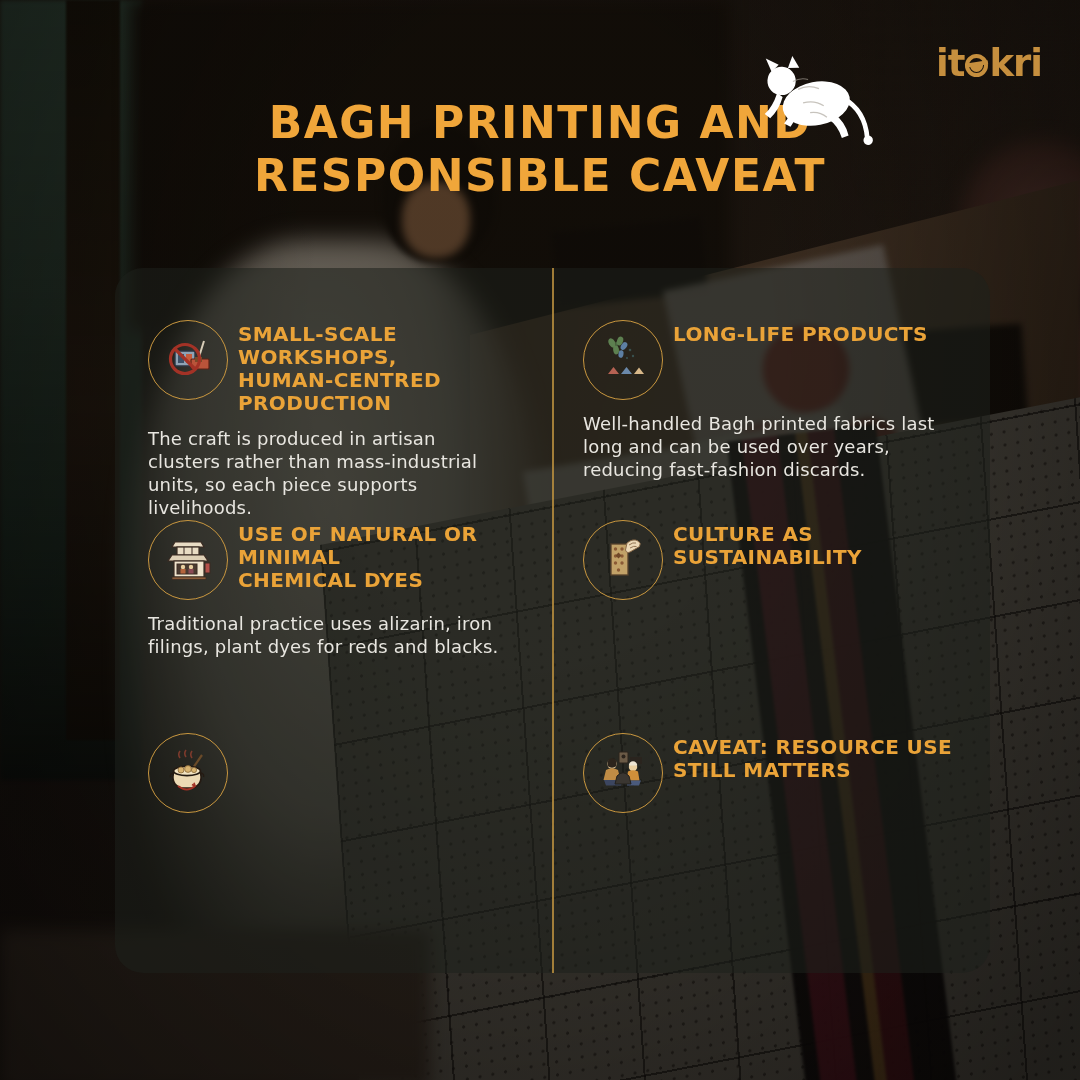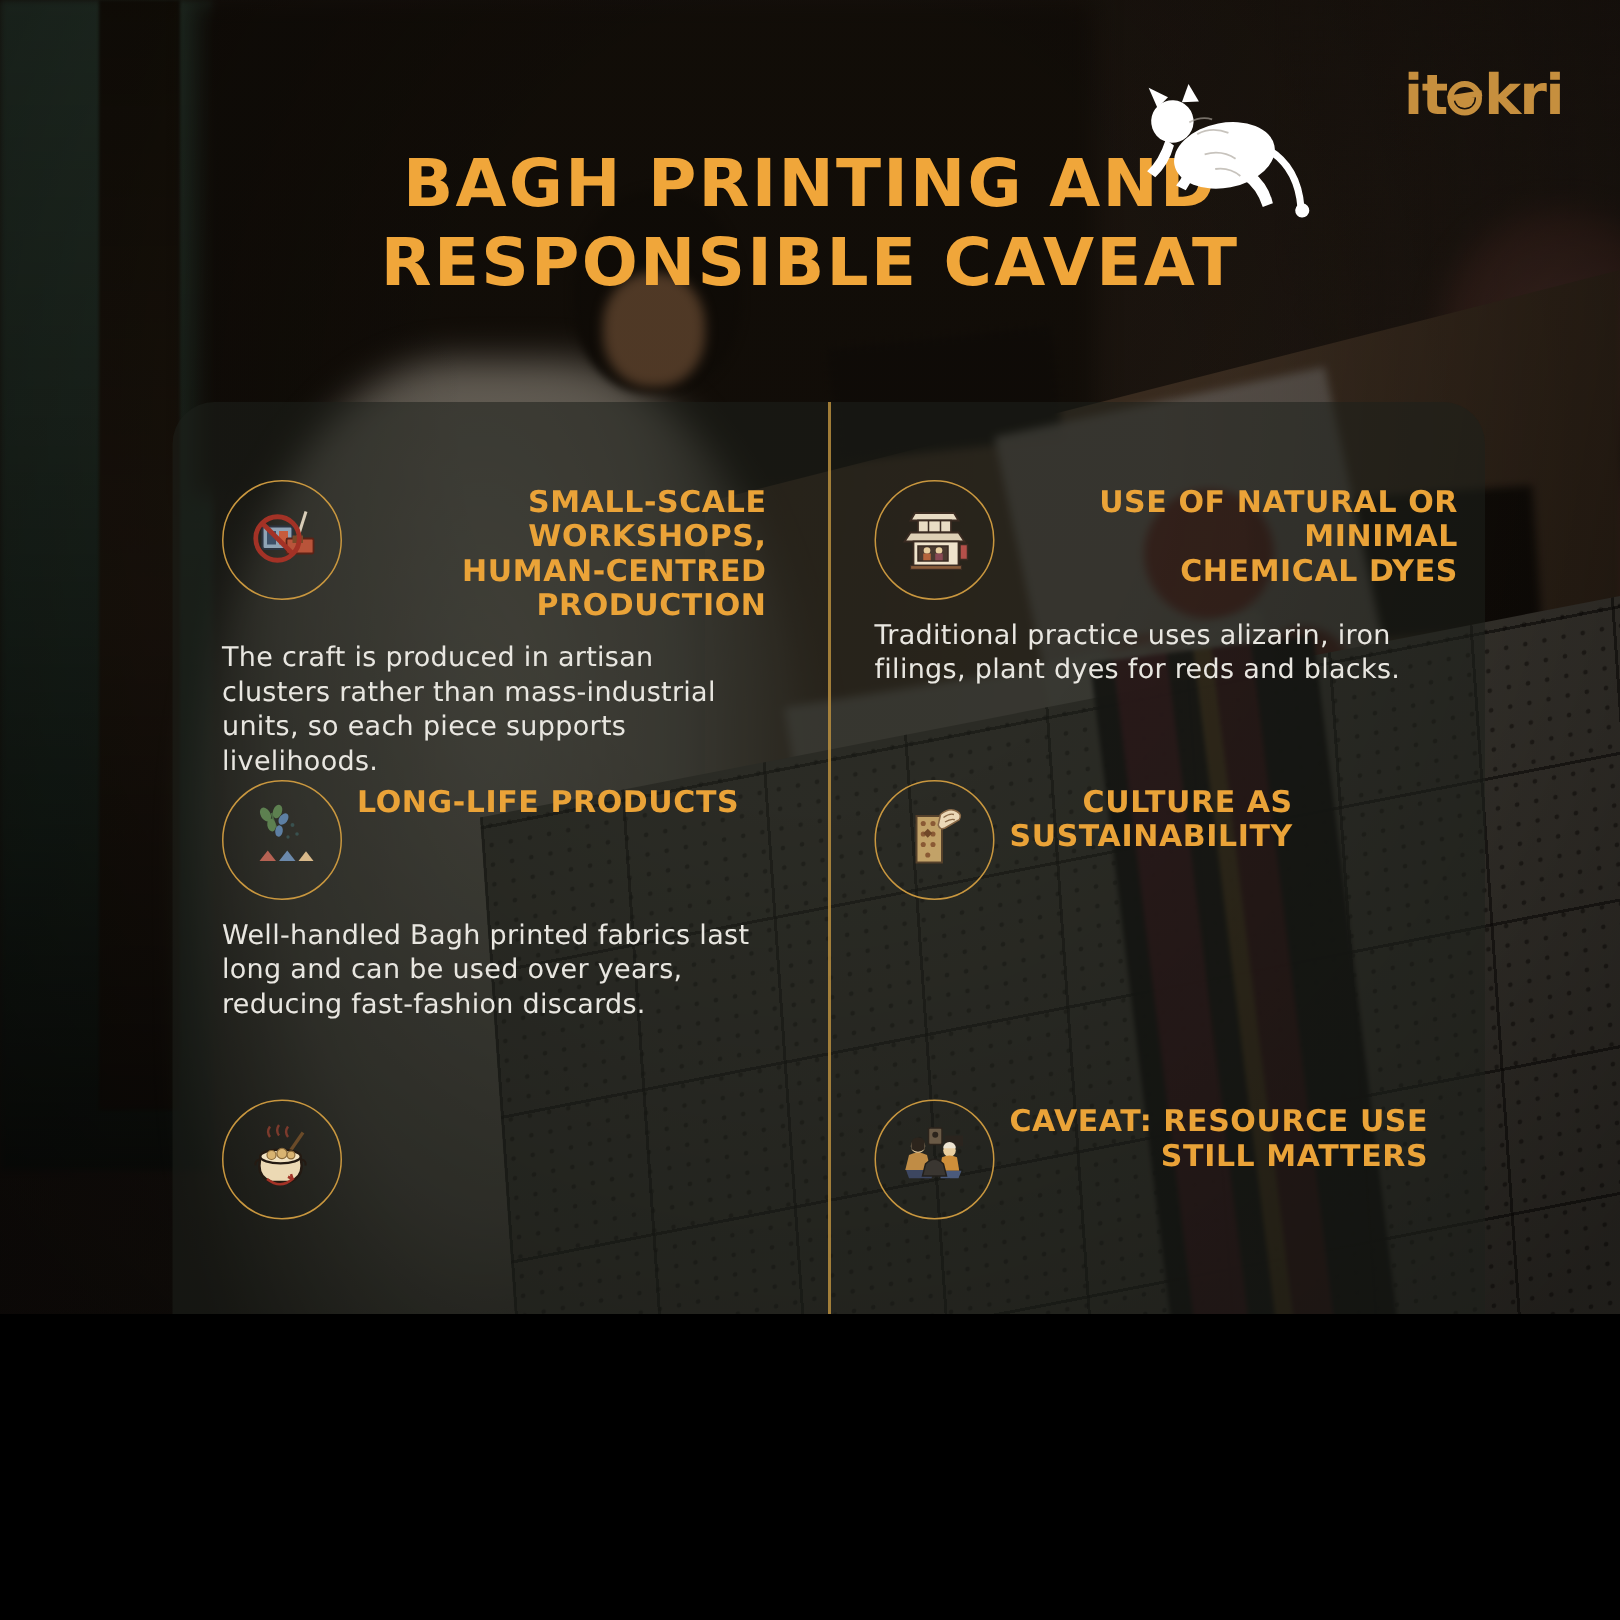--- a/index.html
+++ b/index.html
@@ -1,17 +1,17 @@
 <!DOCTYPE html>
 <html><head>
 <meta charset="utf-8">
 <style>
   html,body{margin:0;padding:0;background:#000;}
   .poster{
-    position:relative;width:1080px;height:876px;overflow:hidden;
+    position:relative;width:1080px;height:1080px;overflow:hidden;
     font-family:"DejaVu Sans","Liberation Sans",sans-serif;
     background:#4c1d95;
   }
   
   .bg,.bg *{position:absolute;}
   .bg{inset:0;}
   .bg-base{inset:0;background:linear-gradient(120deg,#251b13 0%,#1b1410 28%,#231a12 52%,#2e221a 76%,#281d14 100%);}
   .bg-greenwall{left:0;top:0;width:142px;height:780px;background:linear-gradient(180deg,#33493b 0%,#2a3c30 35%,#1b2a21 70%,#0d120e 100%);filter:blur(2px);}
   .bg-doorframe{left:66px;top:0;width:54px;height:740px;background:linear-gradient(180deg,#191309,#261b10 55%,#130e08);filter:blur(1px);}
   .bg-room{left:130px;top:0;width:600px;height:330px;background:#161009;filter:blur(8px);}
@@ -60,21 +60,21 @@
     color:#f0a63a;font-weight:bold;font-size:44px;line-height:53px;letter-spacing:1.5px;}
   .tiger{position:absolute;left:748px;top:52px;width:132px;height:118px;z-index:4;transform:rotate(3deg);}
   
   .panel{position:absolute;left:115px;top:268px;width:875px;height:705px;z-index:6;
     background:rgba(30,33,28,.55);border-radius:28px;}
   .divider{position:absolute;left:437px;top:0;width:1.5px;height:705px;background:#b98e3e;opacity:.85;}
   .cards{position:absolute;inset:0;display:grid;grid-template-columns:438px 437px;grid-template-rows:200px 213px 1fr;padding-top:52px;box-sizing:border-box;}
   .card{box-sizing:border-box;}
   .card:nth-child(odd){padding-left:33px;padding-right:42px;}
   .card:nth-child(even){padding-left:30px;padding-right:18px;}
-  .card-head{display:flex;gap:10px;align-items:flex-start;text-align:right;}
+  .card-head{display:flex;gap:10px;align-items:flex-start;}
   .icon-circle{width:80px;height:80px;flex:0 0 80px;border:1.6px solid #c9973f;border-radius:50%;
     display:flex;align-items:center;justify-content:center;box-sizing:border-box;}
   .card-title{color:#eaa338;font-weight:bold;font-size:20px;line-height:23px;letter-spacing:.4px;
     padding-top:3px;white-space:pre-line;max-width:320px;}
   .card-body{margin-top:12px;color:#e8e6e0;font-size:18px;line-height:23px;letter-spacing:.2px;max-width:412px;}
   svg{display:block;}
 </style>
 </head>
 <body>
 
@@ -153,20 +153,43 @@
 HUMAN-CENTRED
 PRODUCTION</div>
         </div>
         <div class="card-body">The craft is produced in artisan clusters rather than mass-industrial units, so each piece supports livelihoods.</div>
       </div>
 
       <div class="card">
         <div class="card-head">
           <div class="icon-circle">
             <svg width="54" height="54" viewBox="0 0 54 54">
+              <path d="M20 9 q2 9 6 14" stroke="#4c6b44" stroke-width="1.3" fill="none"></path>
+              <ellipse cx="16" cy="10" rx="3.2" ry="5" fill="#5d8050" transform="rotate(-30 16 10)"></ellipse>
+              <ellipse cx="24" cy="8" rx="3" ry="4.6" fill="#5d8050" transform="rotate(20 24 8)"></ellipse>
+              <ellipse cx="20" cy="17" rx="2.8" ry="4.4" fill="#5d8050" transform="rotate(-10 20 17)"></ellipse>
+              <ellipse cx="28" cy="13" rx="2.8" ry="4.2" fill="#5d7fa3" transform="rotate(35 28 13)"></ellipse>
+              <ellipse cx="25" cy="21" rx="2.5" ry="3.8" fill="#5d7fa3" transform="rotate(10 25 21)"></ellipse>
+              <circle cx="34" cy="17" r="1.3" fill="#39514f"></circle>
+              <circle cx="37" cy="23" r="1.2" fill="#39514f"></circle>
+              <circle cx="31" cy="25" r="1.1" fill="#39514f"></circle>
+              <path d="M12 41 l5.5 -7 5.5 7 z" fill="#b66253"></path>
+              <path d="M25 41 l5.5 -7 5.5 7 z" fill="#6b89ab"></path>
+              <path d="M38 41 l5 -6.5 5 6.5 z" fill="#d9b98a"></path>
+            </svg>
+          </div>
+          <div class="card-title">LONG-LIFE PRODUCTS</div>
+        </div>
+        <div class="card-body">Well-handled Bagh printed fabrics last long and can be used over years, reducing fast-fashion discards.</div>
+      </div>
+
+      <div class="card">
+        <div class="card-head">
+          <div class="icon-circle">
+            <svg width="54" height="54" viewBox="0 0 54 54">
               <g stroke="#3a2b22" stroke-width="1.2">
                 <path d="M14 9 h26 l3 5 h-32 z" fill="#e9dcc4"></path>
                 <rect x="16" y="14" width="22" height="8" fill="#e9dcc4"></rect>
                 <line x1="23" y1="14" x2="23" y2="22" stroke-width="1"></line>
                 <line x1="31" y1="14" x2="31" y2="22" stroke-width="1"></line>
                 <path d="M11 22 h32 l4 6 h-40 z" fill="#ded0b6"></path>
                 <rect x="13" y="28" width="30" height="16" fill="#efe3cc"></rect>
                 <rect x="16" y="31" width="20" height="10" fill="#4a3a30" stroke-width="1"></rect>
                 <rect x="44" y="30" width="5" height="10" fill="#b5504a" stroke-width="1"></rect>
                 <rect x="11" y="44" width="34" height="2.6" fill="#8a5c3a" stroke-width="0.8"></rect>
@@ -180,43 +203,20 @@
           <div class="card-title">USE OF NATURAL OR MINIMAL
 CHEMICAL DYES</div>
         </div>
         <div class="card-body">Traditional practice uses alizarin, iron filings, plant dyes for reds and blacks.</div>
       </div>
 
       <div class="card">
         <div class="card-head">
           <div class="icon-circle">
             <svg width="54" height="54" viewBox="0 0 54 54">
-              <path d="M20 9 q2 9 6 14" stroke="#4c6b44" stroke-width="1.3" fill="none"></path>
-              <ellipse cx="16" cy="10" rx="3.2" ry="5" fill="#5d8050" transform="rotate(-30 16 10)"></ellipse>
-              <ellipse cx="24" cy="8" rx="3" ry="4.6" fill="#5d8050" transform="rotate(20 24 8)"></ellipse>
-              <ellipse cx="20" cy="17" rx="2.8" ry="4.4" fill="#5d8050" transform="rotate(-10 20 17)"></ellipse>
-              <ellipse cx="28" cy="13" rx="2.8" ry="4.2" fill="#5d7fa3" transform="rotate(35 28 13)"></ellipse>
-              <ellipse cx="25" cy="21" rx="2.5" ry="3.8" fill="#5d7fa3" transform="rotate(10 25 21)"></ellipse>
-              <circle cx="34" cy="17" r="1.3" fill="#39514f"></circle>
-              <circle cx="37" cy="23" r="1.2" fill="#39514f"></circle>
-              <circle cx="31" cy="25" r="1.1" fill="#39514f"></circle>
-              <path d="M12 41 l5.5 -7 5.5 7 z" fill="#b66253"></path>
-              <path d="M25 41 l5.5 -7 5.5 7 z" fill="#6b89ab"></path>
-              <path d="M38 41 l5 -6.5 5 6.5 z" fill="#d9b98a"></path>
-            </svg>
-          </div>
-          <div class="card-title">LONG-LIFE PRODUCTS</div>
-        </div>
-        <div class="card-body">Well-handled Bagh printed fabrics last long and can be used over years, reducing fast-fashion discards.</div>
-      </div>
-
-      <div class="card">
-        <div class="card-head">
-          <div class="icon-circle">
-            <svg width="54" height="54" viewBox="0 0 54 54">
               <rect x="15" y="11" width="17" height="31" fill="#c2a268" stroke="#55412c" stroke-width="1.3"></rect>
               <g fill="#8a5a35">
                 <circle cx="19.5" cy="16" r="1.7"></circle>
                   <circle cx="26" cy="16" r="1.7"></circle>
                 <circle cx="19.5" cy="23" r="1.7"></circle>
                   <circle cx="26" cy="23" r="1.7"></circle>
                 <circle cx="19.5" cy="30" r="1.7"></circle>
                   <circle cx="26" cy="30" r="1.7"></circle>
                 <circle cx="22.5" cy="37" r="1.7"></circle>
               </g>

